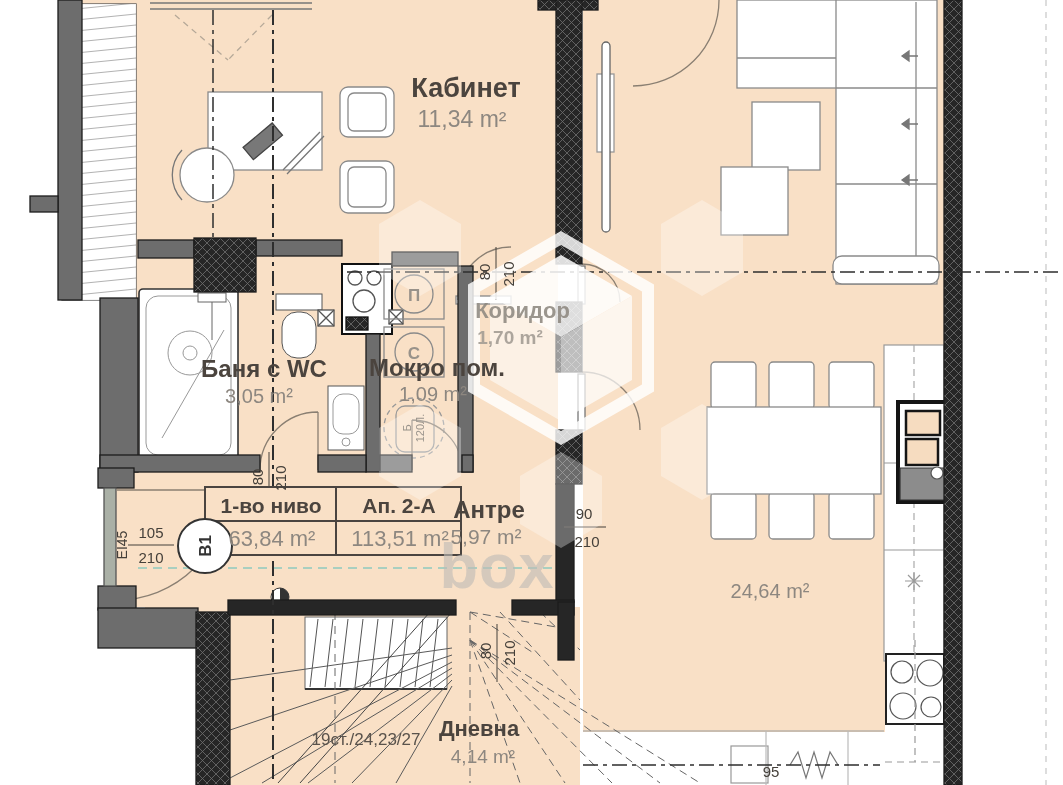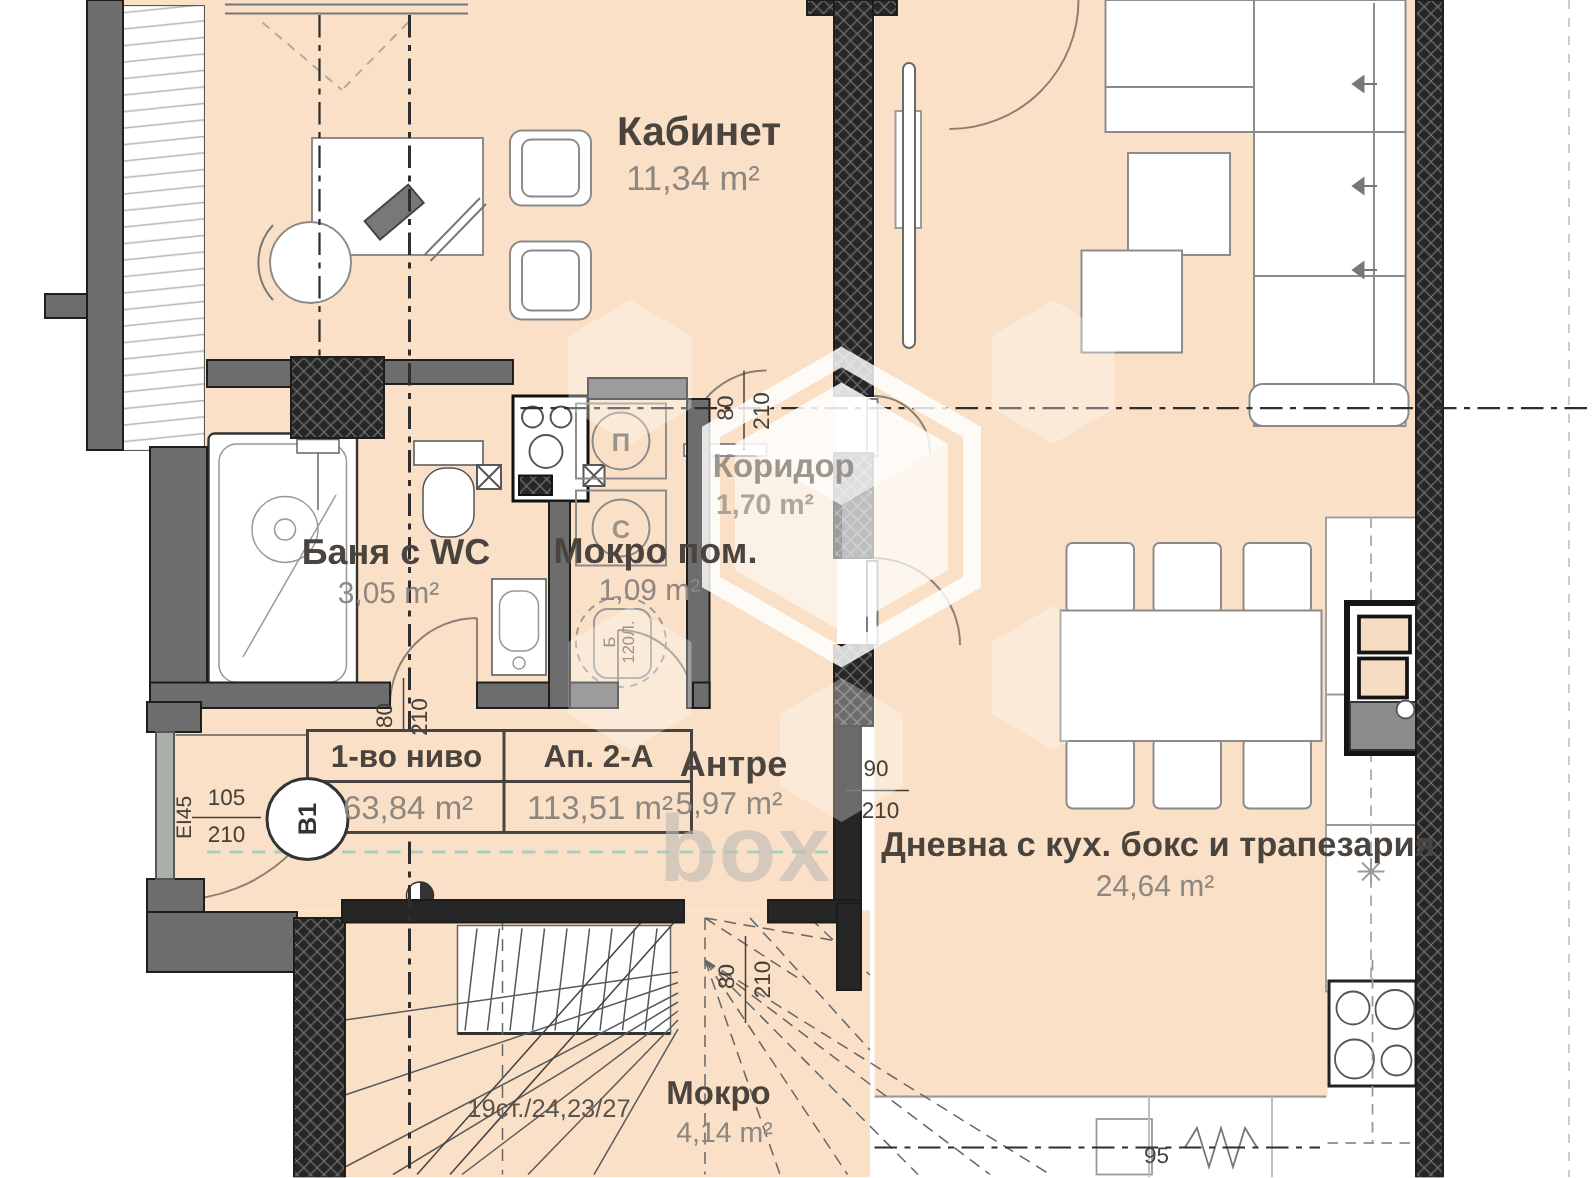--- a/index.html
+++ b/index.html
@@ -273,24 +273,23 @@
 
   <div class="lbl" style="left:264px;top:369px;font-size:24px">Баня с WC</div>
   <div class="lbl area" style="left:259px;top:396px;font-size:20px">3,05 m²</div>
 
   <div class="lbl" style="left:437px;top:368px;font-size:24px">Мокро пом.</div>
   <div class="lbl area" style="left:433px;top:394px;font-size:20px">1,09 m²</div>
 
   <div class="lbl" style="left:489px;top:510px;font-size:24px">Антре</div>
   <div class="lbl area" style="left:486px;top:536px;font-size:21px">5,97 m²</div>
 
-  <div class="lbl" style="left:772px;top:563px;font-size:23px">Дневна с кух. бокс и трапезария</div>
   <div class="lbl area" style="left:770px;top:591px;font-size:20px">24,64 m²</div>
 
-  <div class="lbl" style="left:479px;top:729px;font-size:22px">Мокро</div>
+  <div class="lbl" style="left:479px;top:729px;font-size:22px">Дневна</div>
   <div class="lbl area" style="left:483px;top:756px;font-size:19px">4,14 m²</div>
 
   <div class="lbl" style="left:271px;top:505px;font-size:21px">1-во ниво</div>
   <div class="lbl" style="left:399px;top:505px;font-size:21px">Ап. 2-А</div>
   <div class="lbl area" style="left:272px;top:539px;font-size:22px">63,84 m²</div>
   <div class="lbl area" style="left:400px;top:539px;font-size:22px">113,51 m²</div>
 
   <div class="lbl" style="left:366px;top:739px;font-size:17px;font-weight:400;color:#5a534c">19ст./24,23/27</div>
 
   <div class="lbl dim" style="left:771px;top:771px">95</div>

